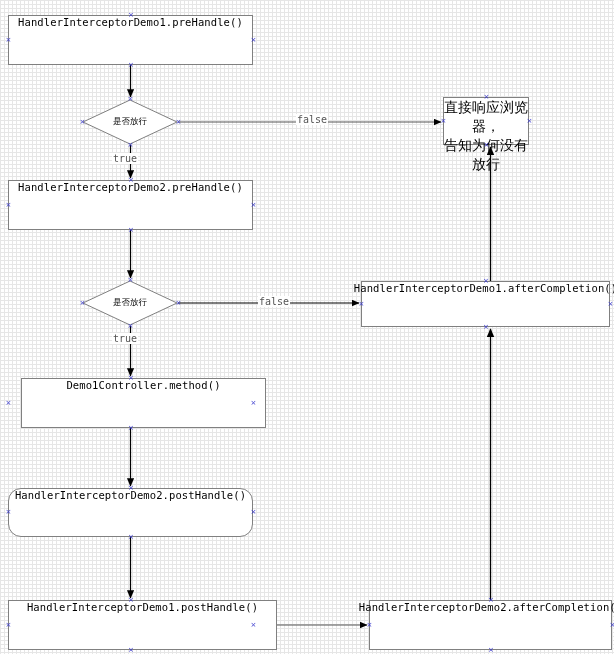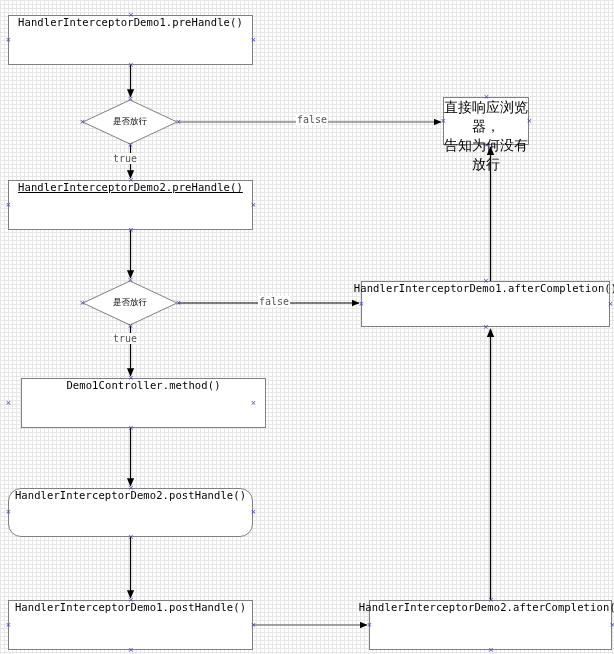--- a/index.html
+++ b/index.html
@@ -154,21 +154,21 @@
     <div class="diamond-label">是否放行</div>
   </div>
 
   <div class="node cjk" style="left:443px; top:97px; width:86px; height:48px;">
     <span id="cjk-node">
         <div>直接响应浏览器，</div>
         <div>告知为何没有放行</div>
       </span>
   </div>
 
-  <div class="node" style="left:8px; top:180px; width:245px; height:50px;text-decoration:underline;">
+  <div class="node" style="left:8px; top:180px; width:245px; height:50px;">
     <span>HandlerInterceptorDemo2.preHandle()</span>
   </div>
 
   <div class="diamond-wrap" style="left:82px; top:280px; width:96px; height:46px;">
     <svg width="96" height="46">
       <polygon points="48,1 95,23 48,45 1,23" fill="#ffffff" stroke="#808080" stroke-width="1"></polygon>
     </svg>
     <div class="diamond-label">是否放行</div>
   </div>
 
@@ -177,21 +177,21 @@
   </div>
 
   <div class="node" style="left:21px; top:378px; width:245px; height:50px;">
     <span>Demo1Controller.method()</span>
   </div>
 
   <div class="node" style="left:8px; top:488px; width:245px; height:49px;border-radius:13px;">
     <span>HandlerInterceptorDemo2.postHandle()</span>
   </div>
 
-  <div class="node" style="left:8px; top:600px; width:245px; height:50px;">
+  <div class="node" style="left:8px; top:600px; width:269px; height:50px;">
     <span>HandlerInterceptorDemo1.postHandle()</span>
   </div>
 
   <div class="node" style="left:369px; top:600px; width:243px; height:50px;">
     <span>HandlerInterceptorDemo2.afterCompletion()</span>
   </div>
 
   <div class="edgelabel" style="left:296px; top:114px;">false</div>
   <div class="edgelabel" style="left:112px; top:153px;">true</div>
   <div class="edgelabel" style="left:258px; top:296px;">false</div>

